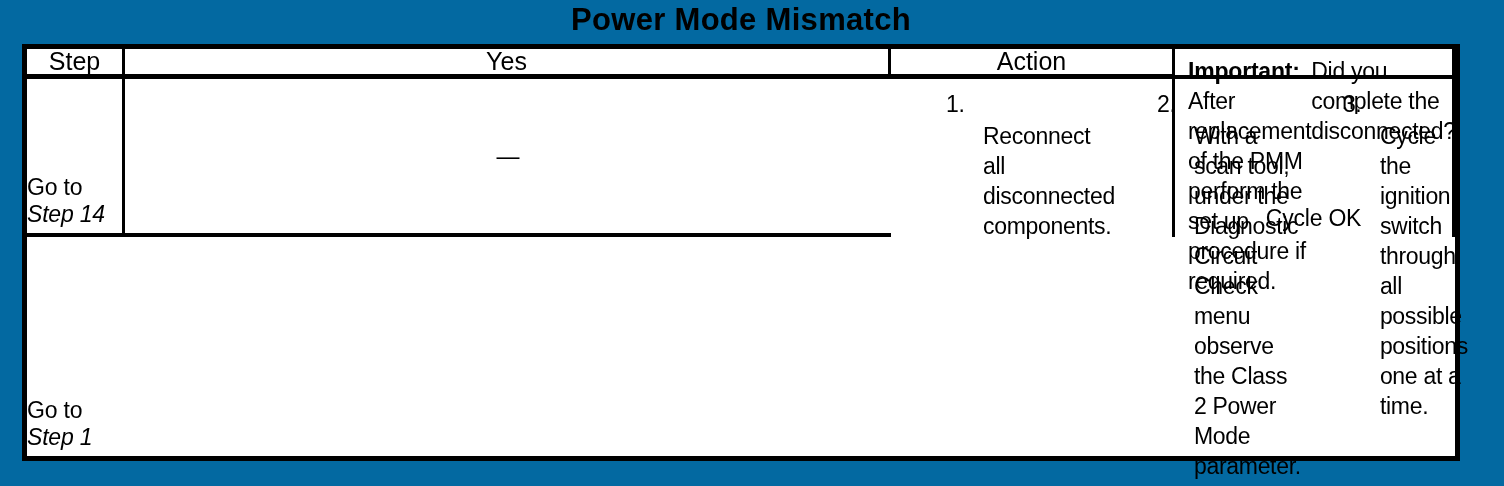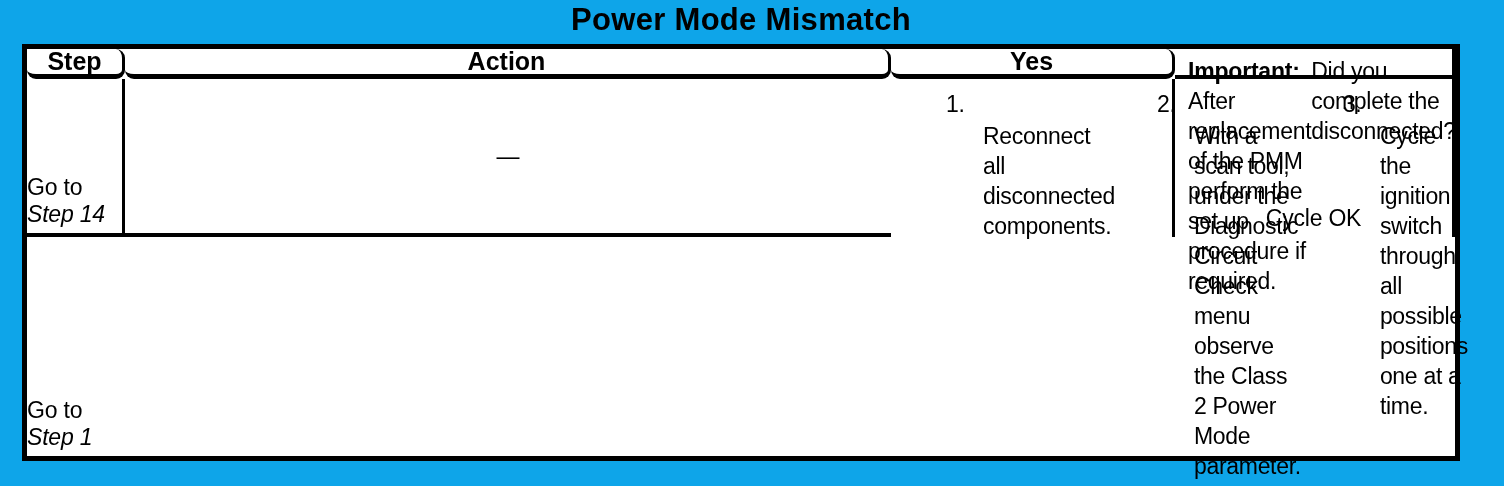--- a/index.html
+++ b/index.html
@@ -6,21 +6,21 @@
   html, body {
     margin: 0; padding: 0;
     background: #ffffff;
     font-family: "Liberation Sans", sans-serif;
     color: #000000;
   }
   .page {
     position: relative;
     width: 1504px;
     height: 486px;
-    background: #0ea5e9;
+    background: #0369a1;
     overflow: hidden;
   }
   .doc-title {
     position: absolute;
     top: 2px;
     left: 22px;
     width: 1438px;
     margin: 0;
     text-align: center;
     font-size: 31px;
@@ -41,24 +41,23 @@
     border-right: 3px solid #000;
     border-bottom: 4px solid #000;
     min-width: 0;
   }
   .c.last-col { border-right: none; }
   .c.last-row { border-bottom: none; }
   .hdr {
     display: flex;
     align-items: center;
     justify-content: center;
-    font-weight: bold;
+    font-weight: normal;
     font-size: 25px;
     border-bottom: 5px solid #000;
-    border-radius: 9px;
   }
   .step-cell {
     display: flex;
     align-items: center;
     justify-content: center;
     font-size: 24px;
   }
   .action-cell {
     display: flex;
     flex-direction: row;
@@ -95,22 +94,22 @@
 </head>
 <body>
 
 <div class="page">
 
   <h1 class="doc-title">Power Mode Mismatch</h1>
 
   <div class="tbl">
 
     <div class="c hdr">Step</div>
+    <div class="c hdr">Yes</div>
     <div class="c hdr">Action</div>
-    <div class="c hdr">Yes</div>
 
     <div class="c action-cell">
       <p class="para"><b>Important:</b><span> After replacement of the PMM perform the set up procedure if required.</span></p>
       <p class="question">Did you complete the disconnected?</p>
     </div>
     <div class="c ans-bottom">
       <span><span>Go to </span><i>Step 14</i></span>
     </div>
     <div class="c ans-center last-col">
       <span>—</span>

